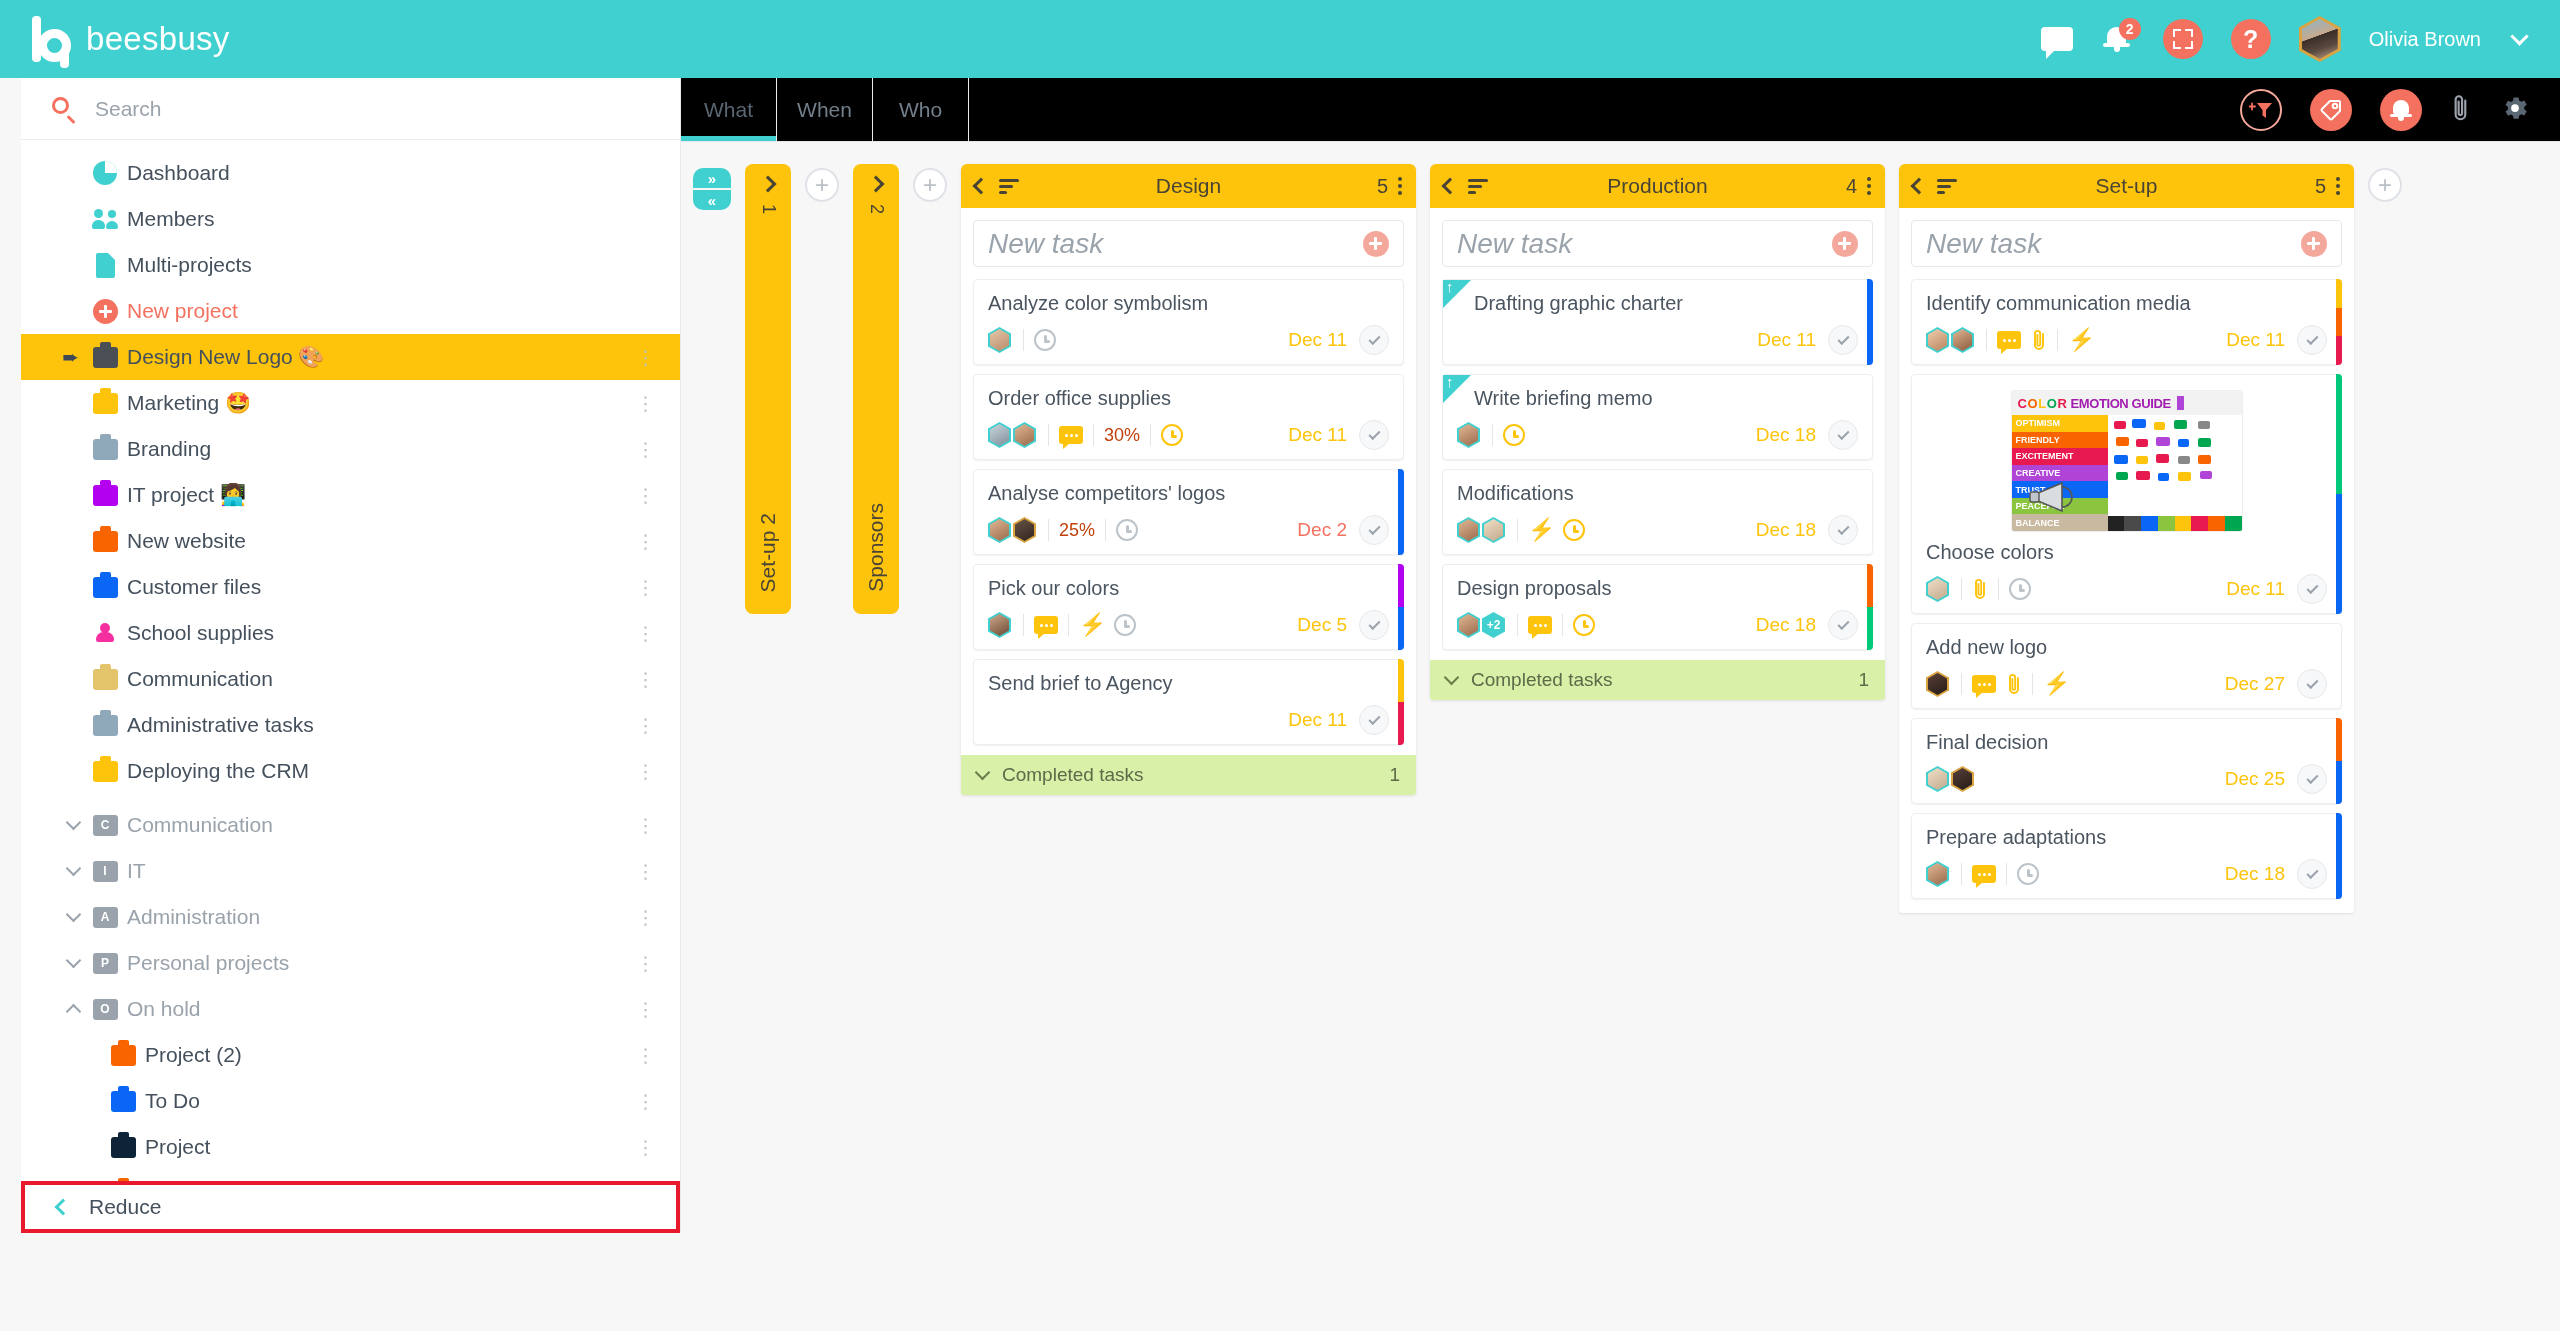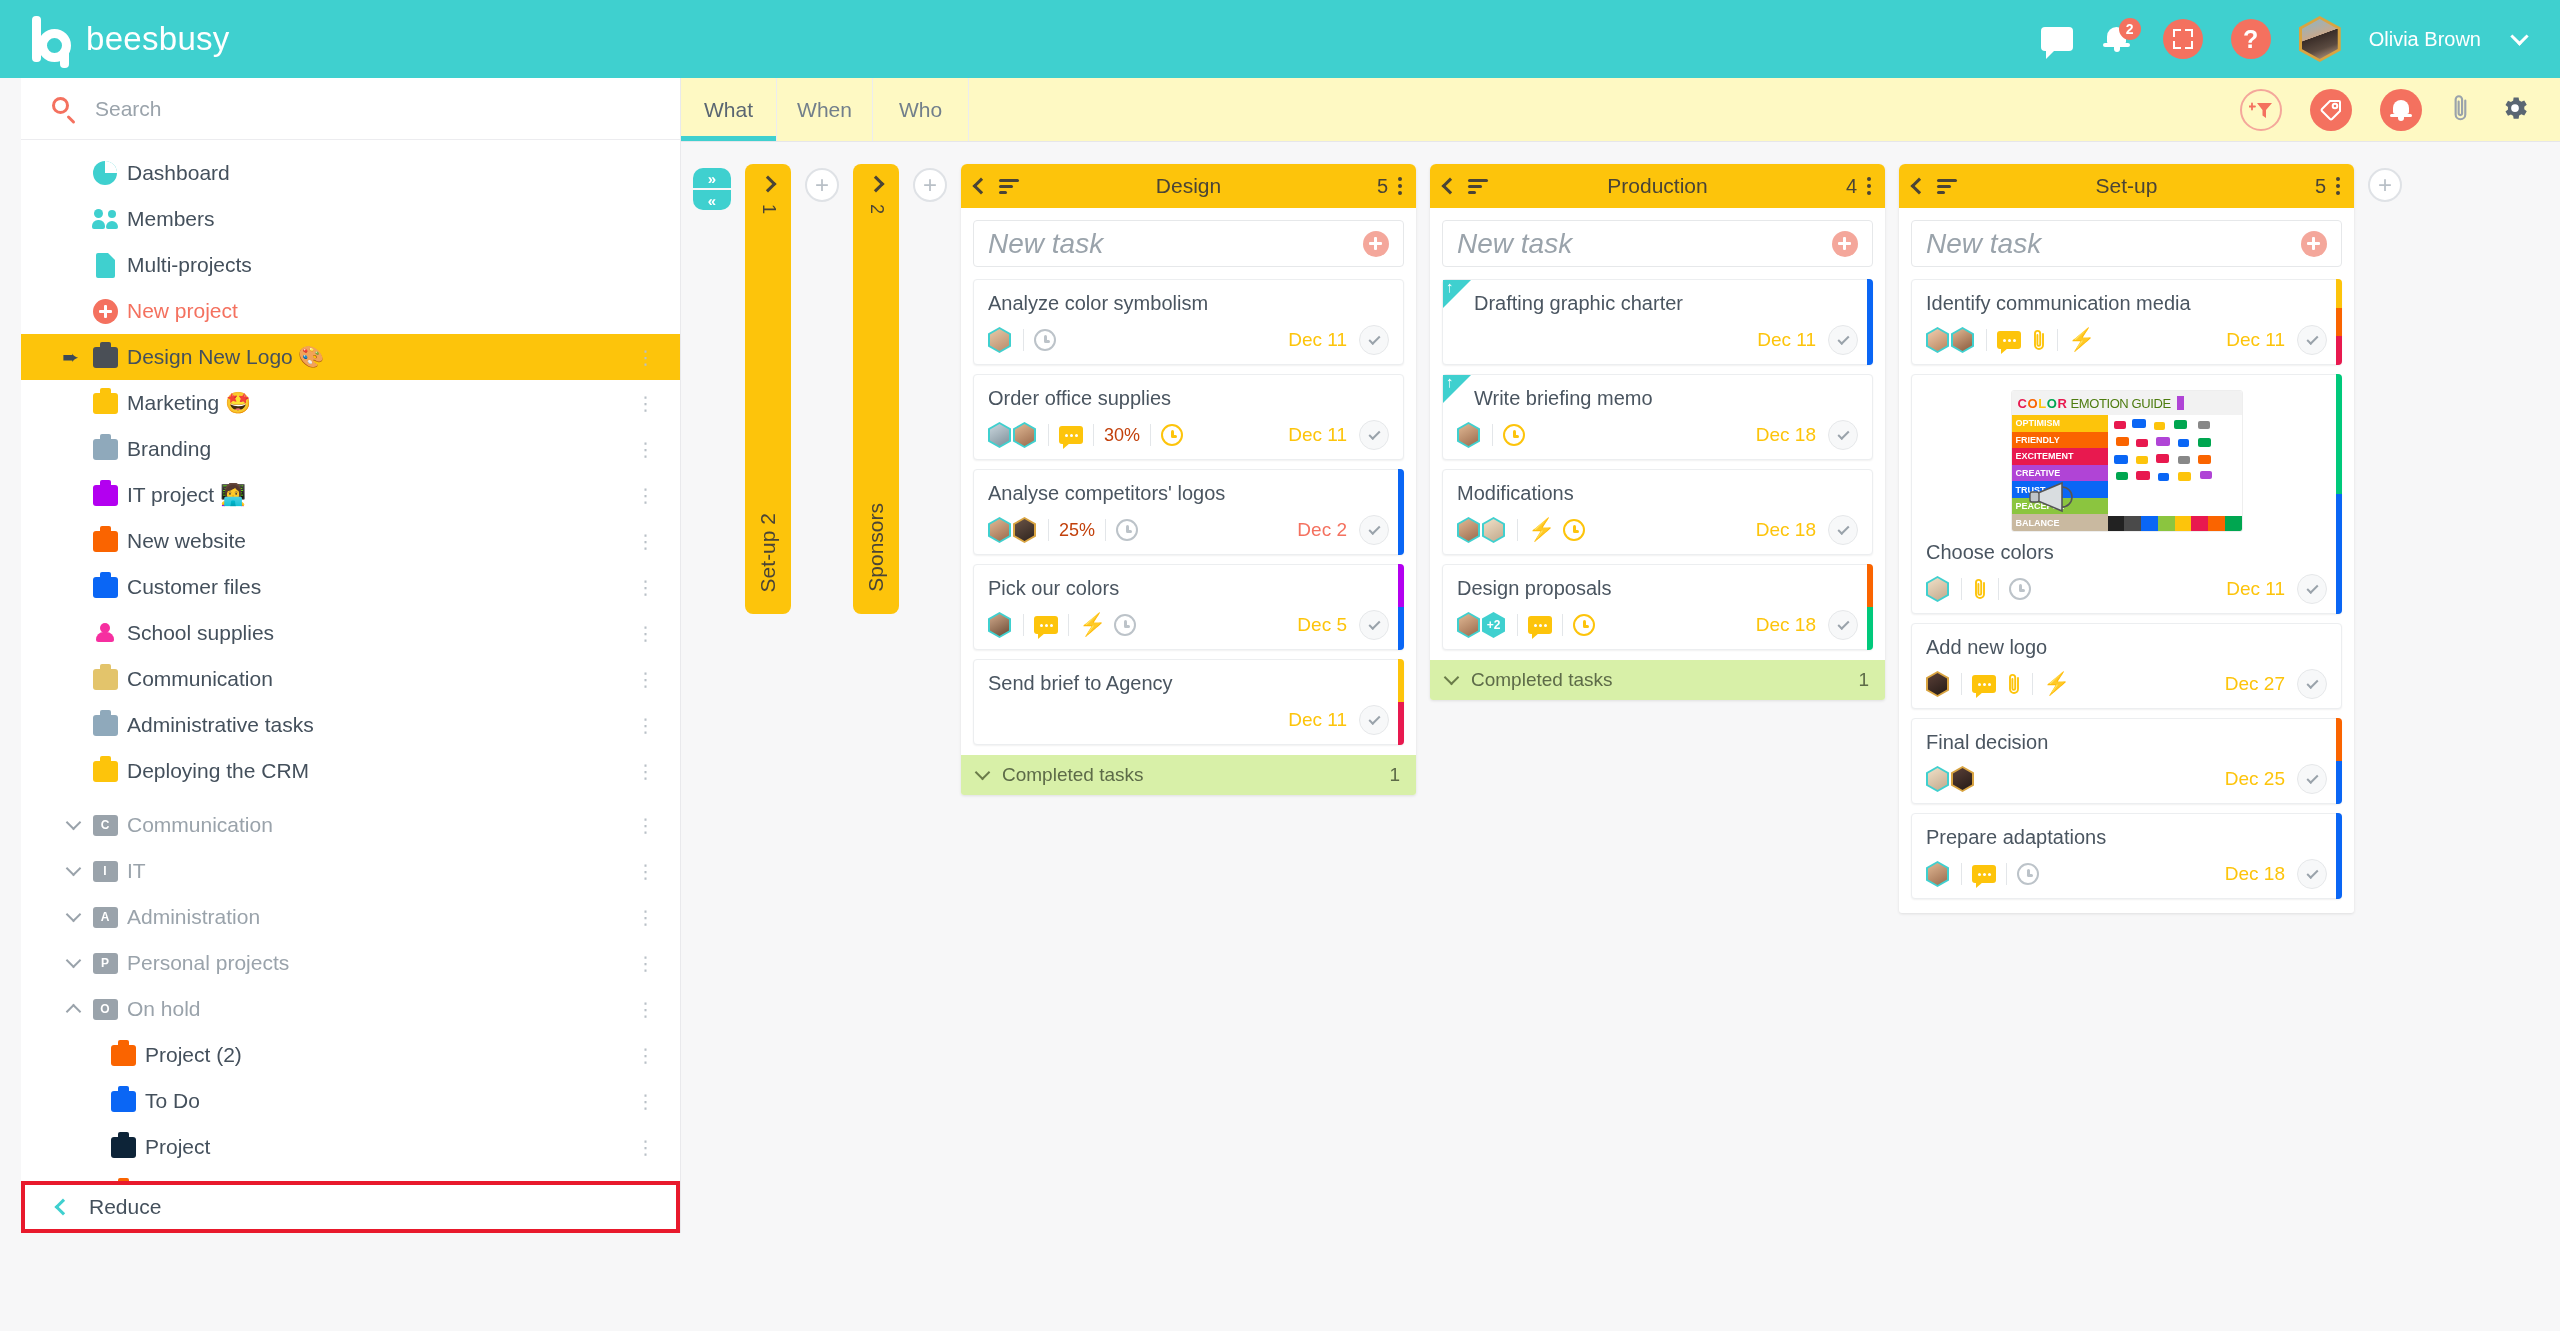--- a/index.html
+++ b/index.html
@@ -178,21 +178,21 @@
   .reduce-bar {
     height: 52px; flex: 0 0 52px; display: flex; align-items: center; gap: 20px;
     padding-left: 32px; background: #fff; border: 4px solid #e8192c; cursor: pointer;
   }
   .chev-left-t { width: 12px; height: 12px; border-left: 3px solid #3fd0cf; border-bottom: 3px solid #3fd0cf; transform: rotate(45deg); }
   .reduce-label { font-size: 21px; color: #44505c; }
 
   
   .main { flex: 1; display: flex; flex-direction: column; min-width: 0; background: #f7f7f8; }
   .tabbar {
-    height: 64px; flex: 0 0 64px; background: #fef9c3; display: flex; align-items: stretch;
+    height: 64px; flex: 0 0 64px; background: #000000; display: flex; align-items: stretch;
     border-bottom: 1px solid #e6e6ea;
   }
   .tab {
     width: 96px; display: flex; align-items: center; justify-content: center;
     font-size: 21px; color: #727f8b; cursor: pointer; position: relative;
     border-right: 1px solid #ececef;
   }
   .tab.active { color: #5a6672; }
   .tab.active:after {
     content:""; position:absolute; left:0; right:0; bottom:0; height:5px; background:#3fd0cf;
@@ -326,21 +326,21 @@
   }
   .card.has-flag .card-title { padding-left: 17px; }
 
   .card-img-wrap { padding: 4px 0 8px; display: flex; justify-content: center; }
   .ceg {
     width: 232px; height: 142px; border-radius: 3px; overflow: hidden; background: #fff;
     border: 1px solid #eee; position: relative;
   }
   .ceg .ceg-head { height: 24px; background:#f2f2f2; display:flex; align-items:center; padding-left:6px; gap:4px; }
   .ceg .ceg-head .w { font-size: 13px; font-weight: 800; letter-spacing:-.4px; }
-  .ceg .ceg-head .g { font-size: 13px; color:#4d7c0f; letter-spacing:-.4px; }
+  .ceg .ceg-head .g { font-size: 13px; color:#a21caf; letter-spacing:-.4px;font-weight:bold; }
   .ceg .ceg-head .sq { width:7px; height:14px; background:#b044d6; margin-left:2px; }
   .ceg-body { position: absolute; left:0; right:0; top:24px; bottom:0; display:flex; }
   .ceg-left { width: 96px; display: flex; flex-direction: column; }
   .ceg-left .bnd { flex:1; display:flex; align-items:center; padding-left:4px; color:#fff; font-size:9px; font-weight:800; }
   .ceg-right { flex:1; position: relative; background: #fff; overflow:hidden; }
   .dotgrid { position:absolute; inset:0; }
   .dotgrid i { position:absolute; border-radius:2px; }
   .ceg-foot { position:absolute; left:0; right:0; bottom:0; height:15px; display:flex; }
   .ceg-foot b { flex:1; }
   .megaphone { position:absolute; left:16px; bottom:16px; width:60px; height:36px; }

